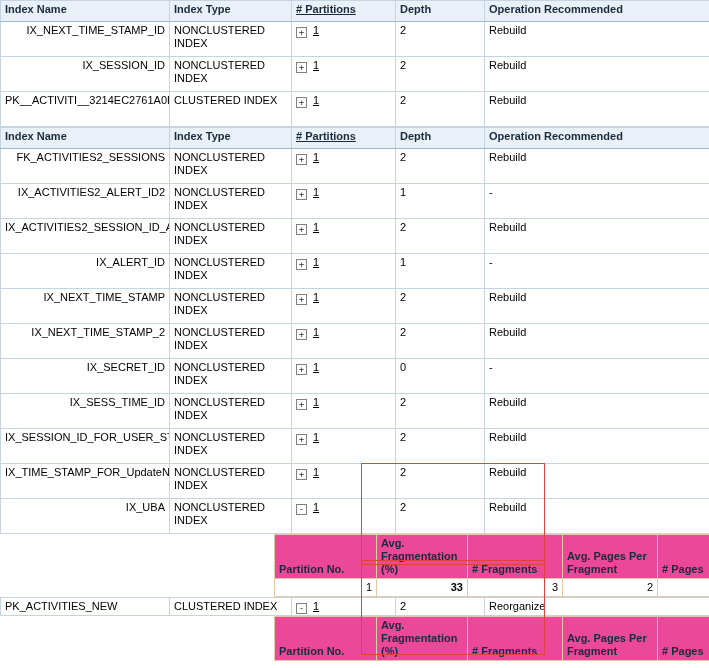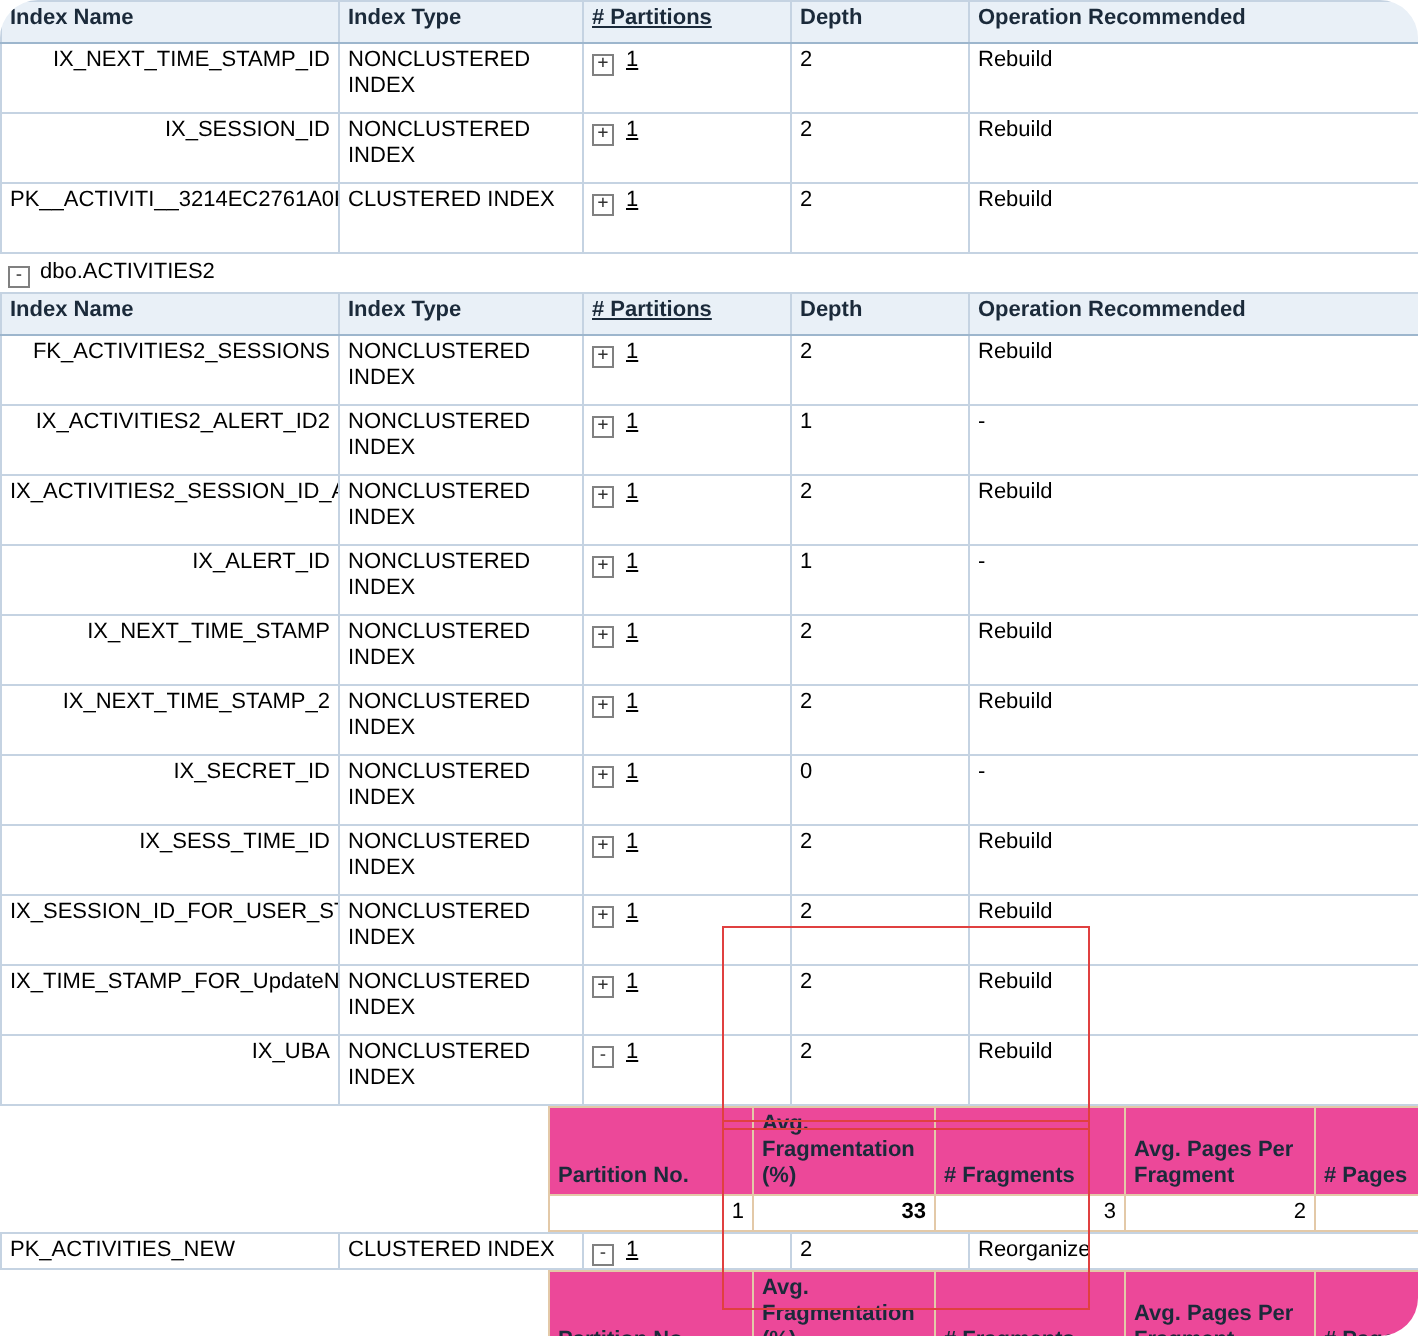--- a/index.html
+++ b/index.html
@@ -9,21 +9,20 @@
     font-family: "Liberation Sans", sans-serif;
     font-size: 11px;
     color: #000000;
   }
   #page {
     position: relative;
     width: 709px;
     height: 668px;
     overflow: hidden;
     background: #ffffff;
-    border-radius: 19px;
   }
   table.grid {
     border-collapse: collapse;
     table-layout: fixed;
     width: 709px;
   }
   table.grid th, table.grid td {
     border: 1px solid #c5d3e2;
     vertical-align: top;
     padding: 2px 4px 2px 4px;
@@ -157,23 +156,20 @@
         <td class="c-type">CLUSTERED INDEX</td>
         <td class="c-parts">
           <span class="expander">+</span><span>1</span>
         </td>
         <td class="c-depth">2</td>
         <td class="c-oper">Rebuild</td>
       </tr>
     </tbody>
   </table>
 
-  <div class="group-header">
-    <span class="expander">-</span><span>dbo.ACTIVITIES2</span>
-  </div>
 
   <table class="grid">
     <thead>
       <tr>
         <th class="c-name">Index Name</th>
         <th class="c-type">Index Type</th>
         <th class="c-parts"># Partitions</th>
         <th class="c-depth">Depth</th>
         <th class="c-oper">Operation Recommended</th>
       </tr>

